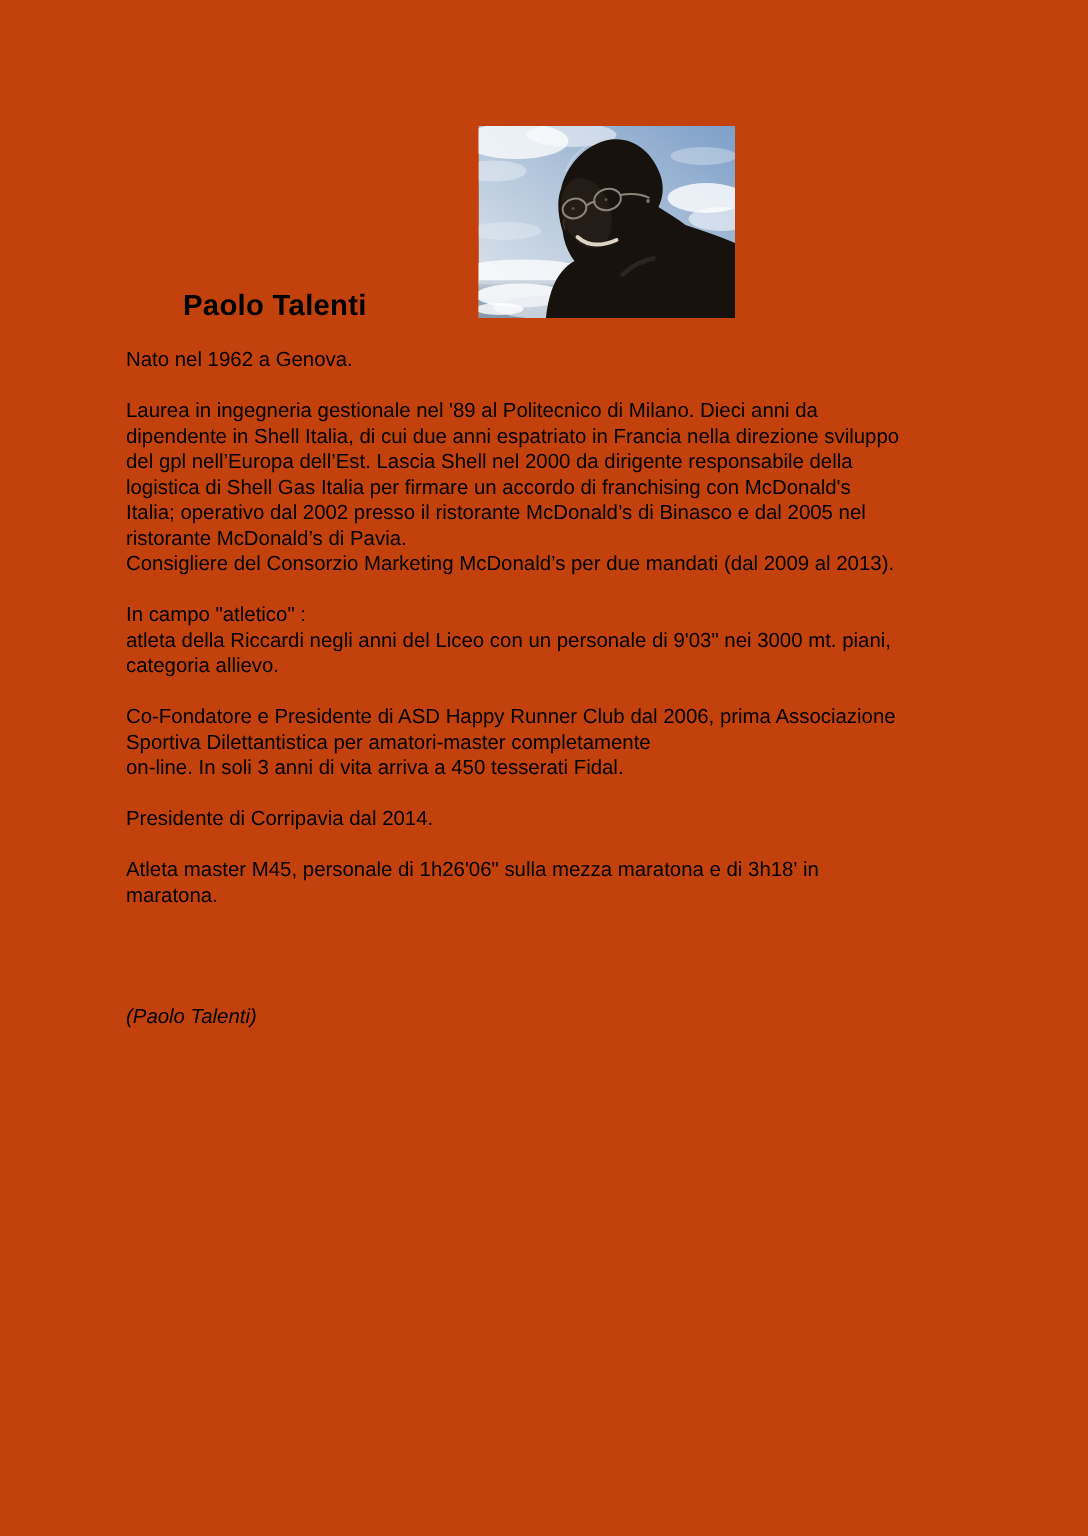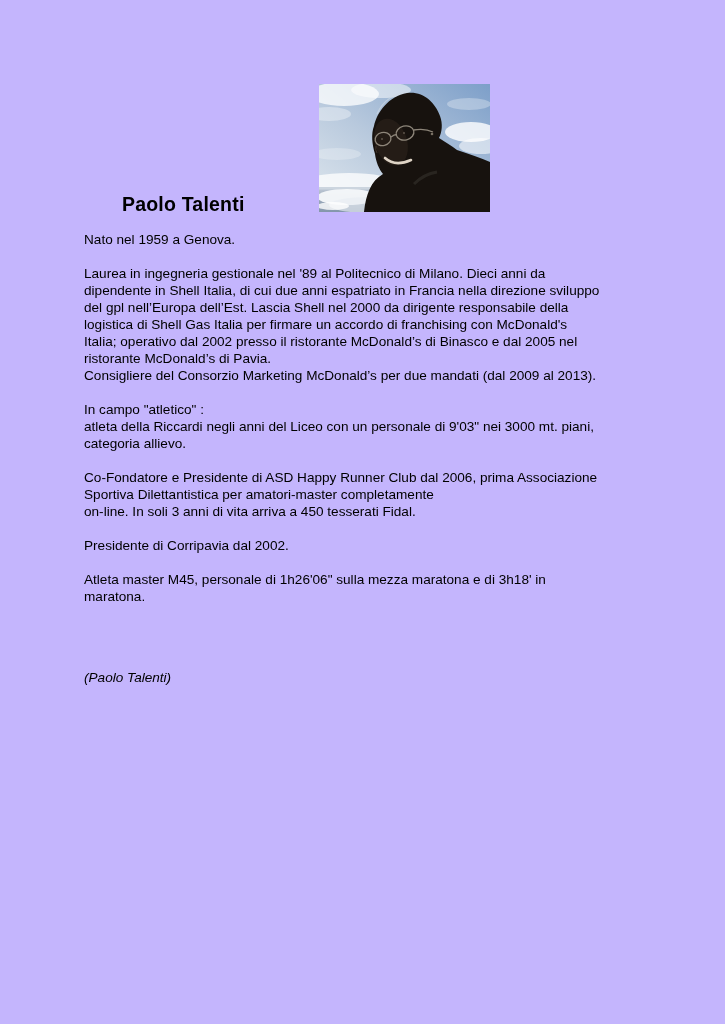--- a/index.html
+++ b/index.html
@@ -1,21 +1,21 @@
 <!DOCTYPE html>
 <html><head>
 <meta charset="utf-8">
 <style>
   * { box-sizing: border-box; }
   html, body { margin: 0; padding: 0; background: #ffffff; }
   .page {
     position: relative;
     width: 725px;
     height: 1024px;
-    background: #c4b5fd;
+    background: #c2410c;
     font-family: "Liberation Sans", sans-serif;
     color: #000000;
     overflow: hidden;
   }
   .photo {
     position: absolute;
     left: 319px;
     top: 84px;
     width: 171px;
     height: 128px;
@@ -117,33 +117,33 @@
         <circle cx="113" cy="50" r="1.3" fill="#8a8072" opacity="0.85"></circle>
         <circle cx="63" cy="55" r="1" fill="#6b6257" opacity="0.8"></circle>
         <circle cx="85" cy="49" r="1" fill="#6b6257" opacity="0.8"></circle>
       </g>
     </svg>
   </div>
 
   <h1 class="title">Paolo Talenti</h1>
 
   <div class="content">
-    <p>Nato nel 1959 a Genova.</p>
+    <p>Nato nel 1962 a Genova.</p>
     <p>Laurea in ingegneria gestionale nel '89 al Politecnico di Milano. Dieci anni da
 dipendente in Shell Italia, di cui due anni espatriato in Francia nella direzione sviluppo
 del gpl nell’Europa dell’Est. Lascia Shell nel 2000 da dirigente responsabile della
 logistica di Shell Gas Italia per firmare un accordo di franchising con McDonald's
 Italia; operativo dal 2002 presso il ristorante McDonald’s di Binasco e dal 2005 nel
 ristorante McDonald’s di Pavia.
 Consigliere del Consorzio Marketing McDonald’s per due mandati (dal 2009 al 2013).</p>
     <p>In campo "atletico" :
 atleta della Riccardi negli anni del Liceo con un personale di 9'03" nei 3000 mt. piani,
 categoria allievo.</p>
     <p>Co-Fondatore e Presidente di ASD Happy Runner Club dal 2006, prima Associazione
 Sportiva Dilettantistica per amatori-master completamente
 on-line. In soli 3 anni di vita arriva a 450 tesserati Fidal.</p>
-    <p>Presidente di Corripavia dal 2002.</p>
+    <p>Presidente di Corripavia dal 2014.</p>
     <p>Atleta master M45, personale di 1h26'06" sulla mezza maratona e di 3h18' in
 maratona.</p>
     <p class="signature">(Paolo Talenti)</p>
   </div>
 
 </div>
 
 </body></html>

